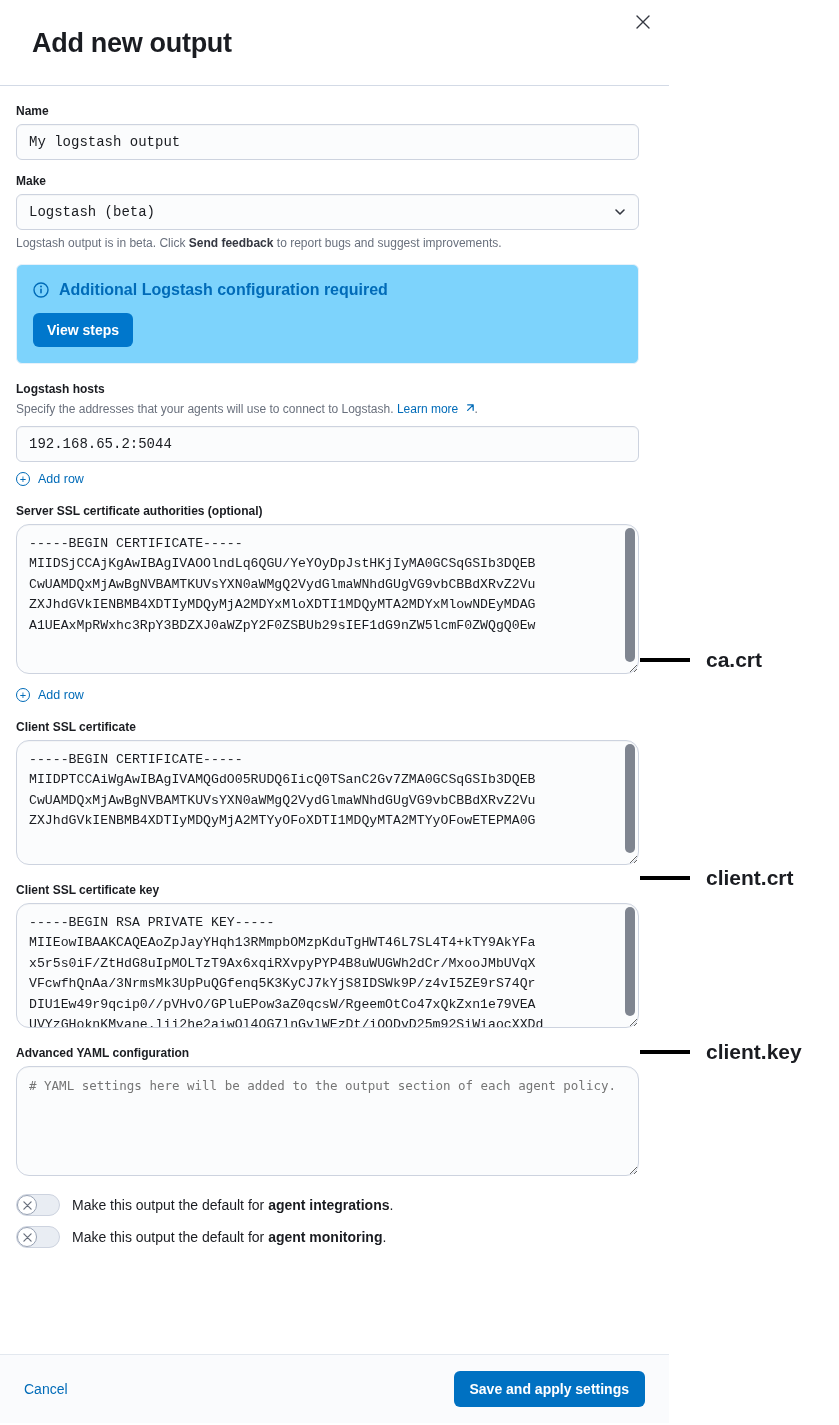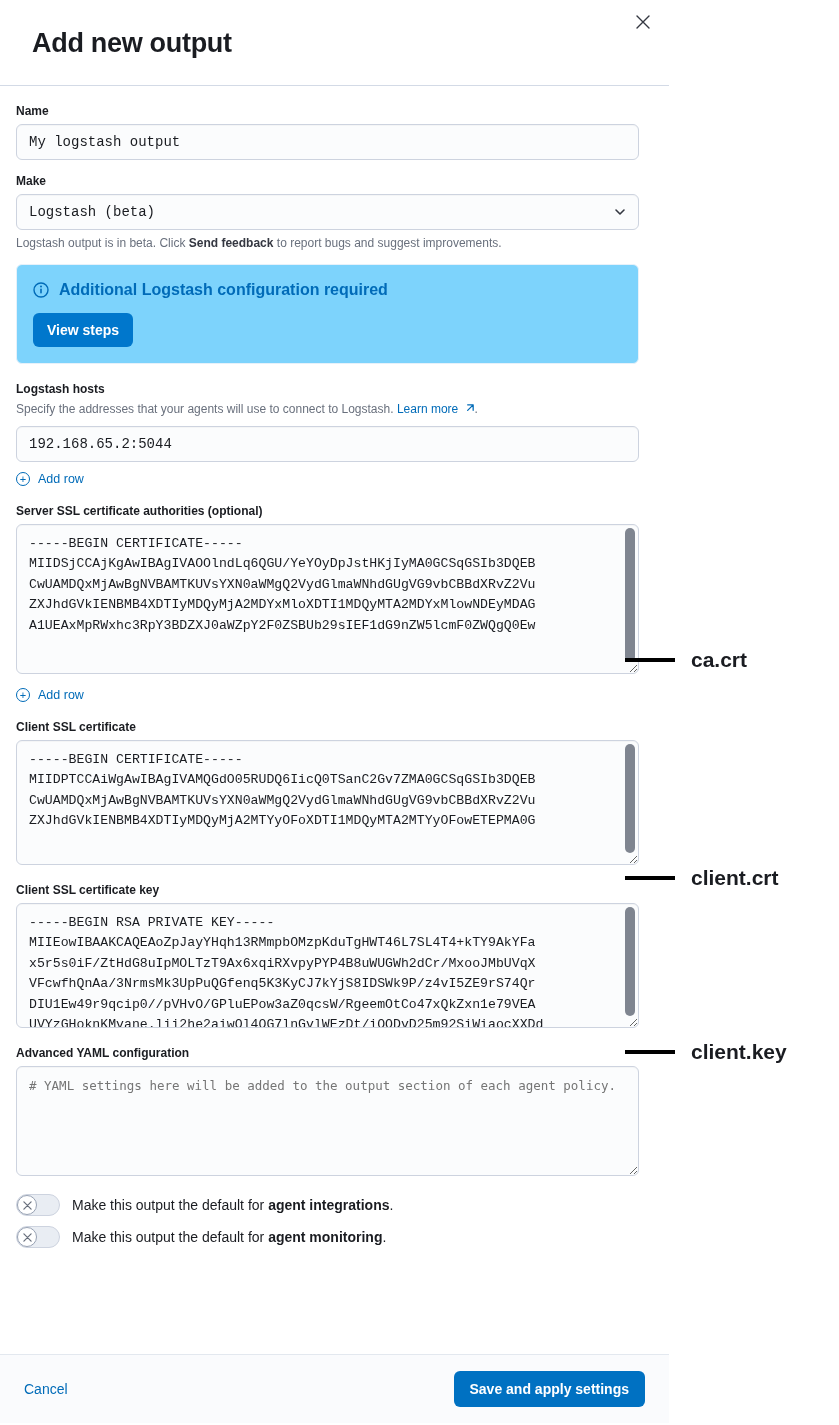--- a/index.html
+++ b/index.html
@@ -31,21 +31,21 @@
   .callout-title { color:#006bb8; font-weight:600; font-size:16px; }
   .info-glyph { color:#006bb8; }
   .btn { display:inline-flex; align-items:center; justify-content:center; border-radius:6px; font-weight:600; font-size:14px; cursor:pointer; border:none; }
   .btn-primary { background:#0077cc; color:#fff; padding:9px 14px; }
   .btn-primary-fill { background:#0071c2; color:#fff; padding:10px 16px; font-size:14px; }
   .desc { font-size:12px; color:#69707d; margin:4px 0 10px 0; }
   .link { color:#006bb8; text-decoration:none; }
   .link-icon { vertical-align:-1px; margin-left:2px; }
   .add-row { display:flex; align-items:center; gap:8px; color:#006bb8; font-size:12.5px; font-weight:400; cursor:pointer; margin-top:10px; }
   .plus { width:14px; height:14px; border:1.3px solid #006bb8; border-radius:50%; display:inline-flex; align-items:center; justify-content:center; font-size:11px; line-height:1; }
-  .textarea { resize:vertical; font-family: SFMono-Regular, Consolas, "Liberation Mono", Menlo, monospace; font-size:13.2px; line-height:1.55; white-space:pre-wrap; word-break:break-all; overflow:auto; }
+  .textarea { resize:vertical; font-family: SFMono-Regular, Consolas, "Liberation Mono", Menlo, monospace; font-size:13.2px; line-height:1.55; white-space:pre-wrap; word-break:break-all; overflow:auto;border-radius:13px; }
   .ta-ssl { height:150px; }
   .ta-client { height:125px; }
   .ta-key { height:125px; }
   .ta-yaml { height:110px; font-family: SFMono-Regular, Consolas, monospace; font-size:12.5px; }
   .textarea-wrap { position:relative; }
   .textarea-wrap::after {
     content:""; position:absolute; top:4px; right:4px; bottom:16px; width:10px; background:#69707d; border-radius:10px; opacity:.85;
   }
   .textarea-wrap.noscroll::after { display:none; }
   .switch-row { display:flex; align-items:center; gap:12px; margin:10px 0; font-size:14px; }
@@ -53,21 +53,21 @@
     width:44px; height:22px; border-radius:22px; background:#e9edf3; border:1px solid #cdd3df; position:relative; cursor:pointer; flex-shrink:0;
   }
   .switch-knob {
     width:20px; height:20px; border-radius:50%; background:#fff; border:1px solid #98a2b3; position:absolute; top:0px; left:0px;
     display:flex; align-items:center; justify-content:center; font-size:12px; color:#69707d;
   }
   .footer { border-top:1px solid #e3e8ef; background:#fafbfd; padding:16px 24px; display:flex; justify-content:space-between; align-items:center; }
   .cancel { color:#006bb8; font-weight:400; font-size:14px; cursor:pointer; }
 
   
-  .annot { position:absolute; left:625px; display:flex; align-items:center; gap:16px; font-weight:800; font-size:21px; }
+  .annot { position:absolute; left:640px; display:flex; align-items:center; gap:16px; font-weight:800; font-size:21px; }
   .annot .arrow { width:50px; height:4px; background:#000; }
 </style>
 </head>
 <body>
 
 <div style="position:relative; width:839px;">
 <div class="flyout">
 
   <div class="close-btn">
     <svg width="14" height="14" viewBox="0 0 14 14">

